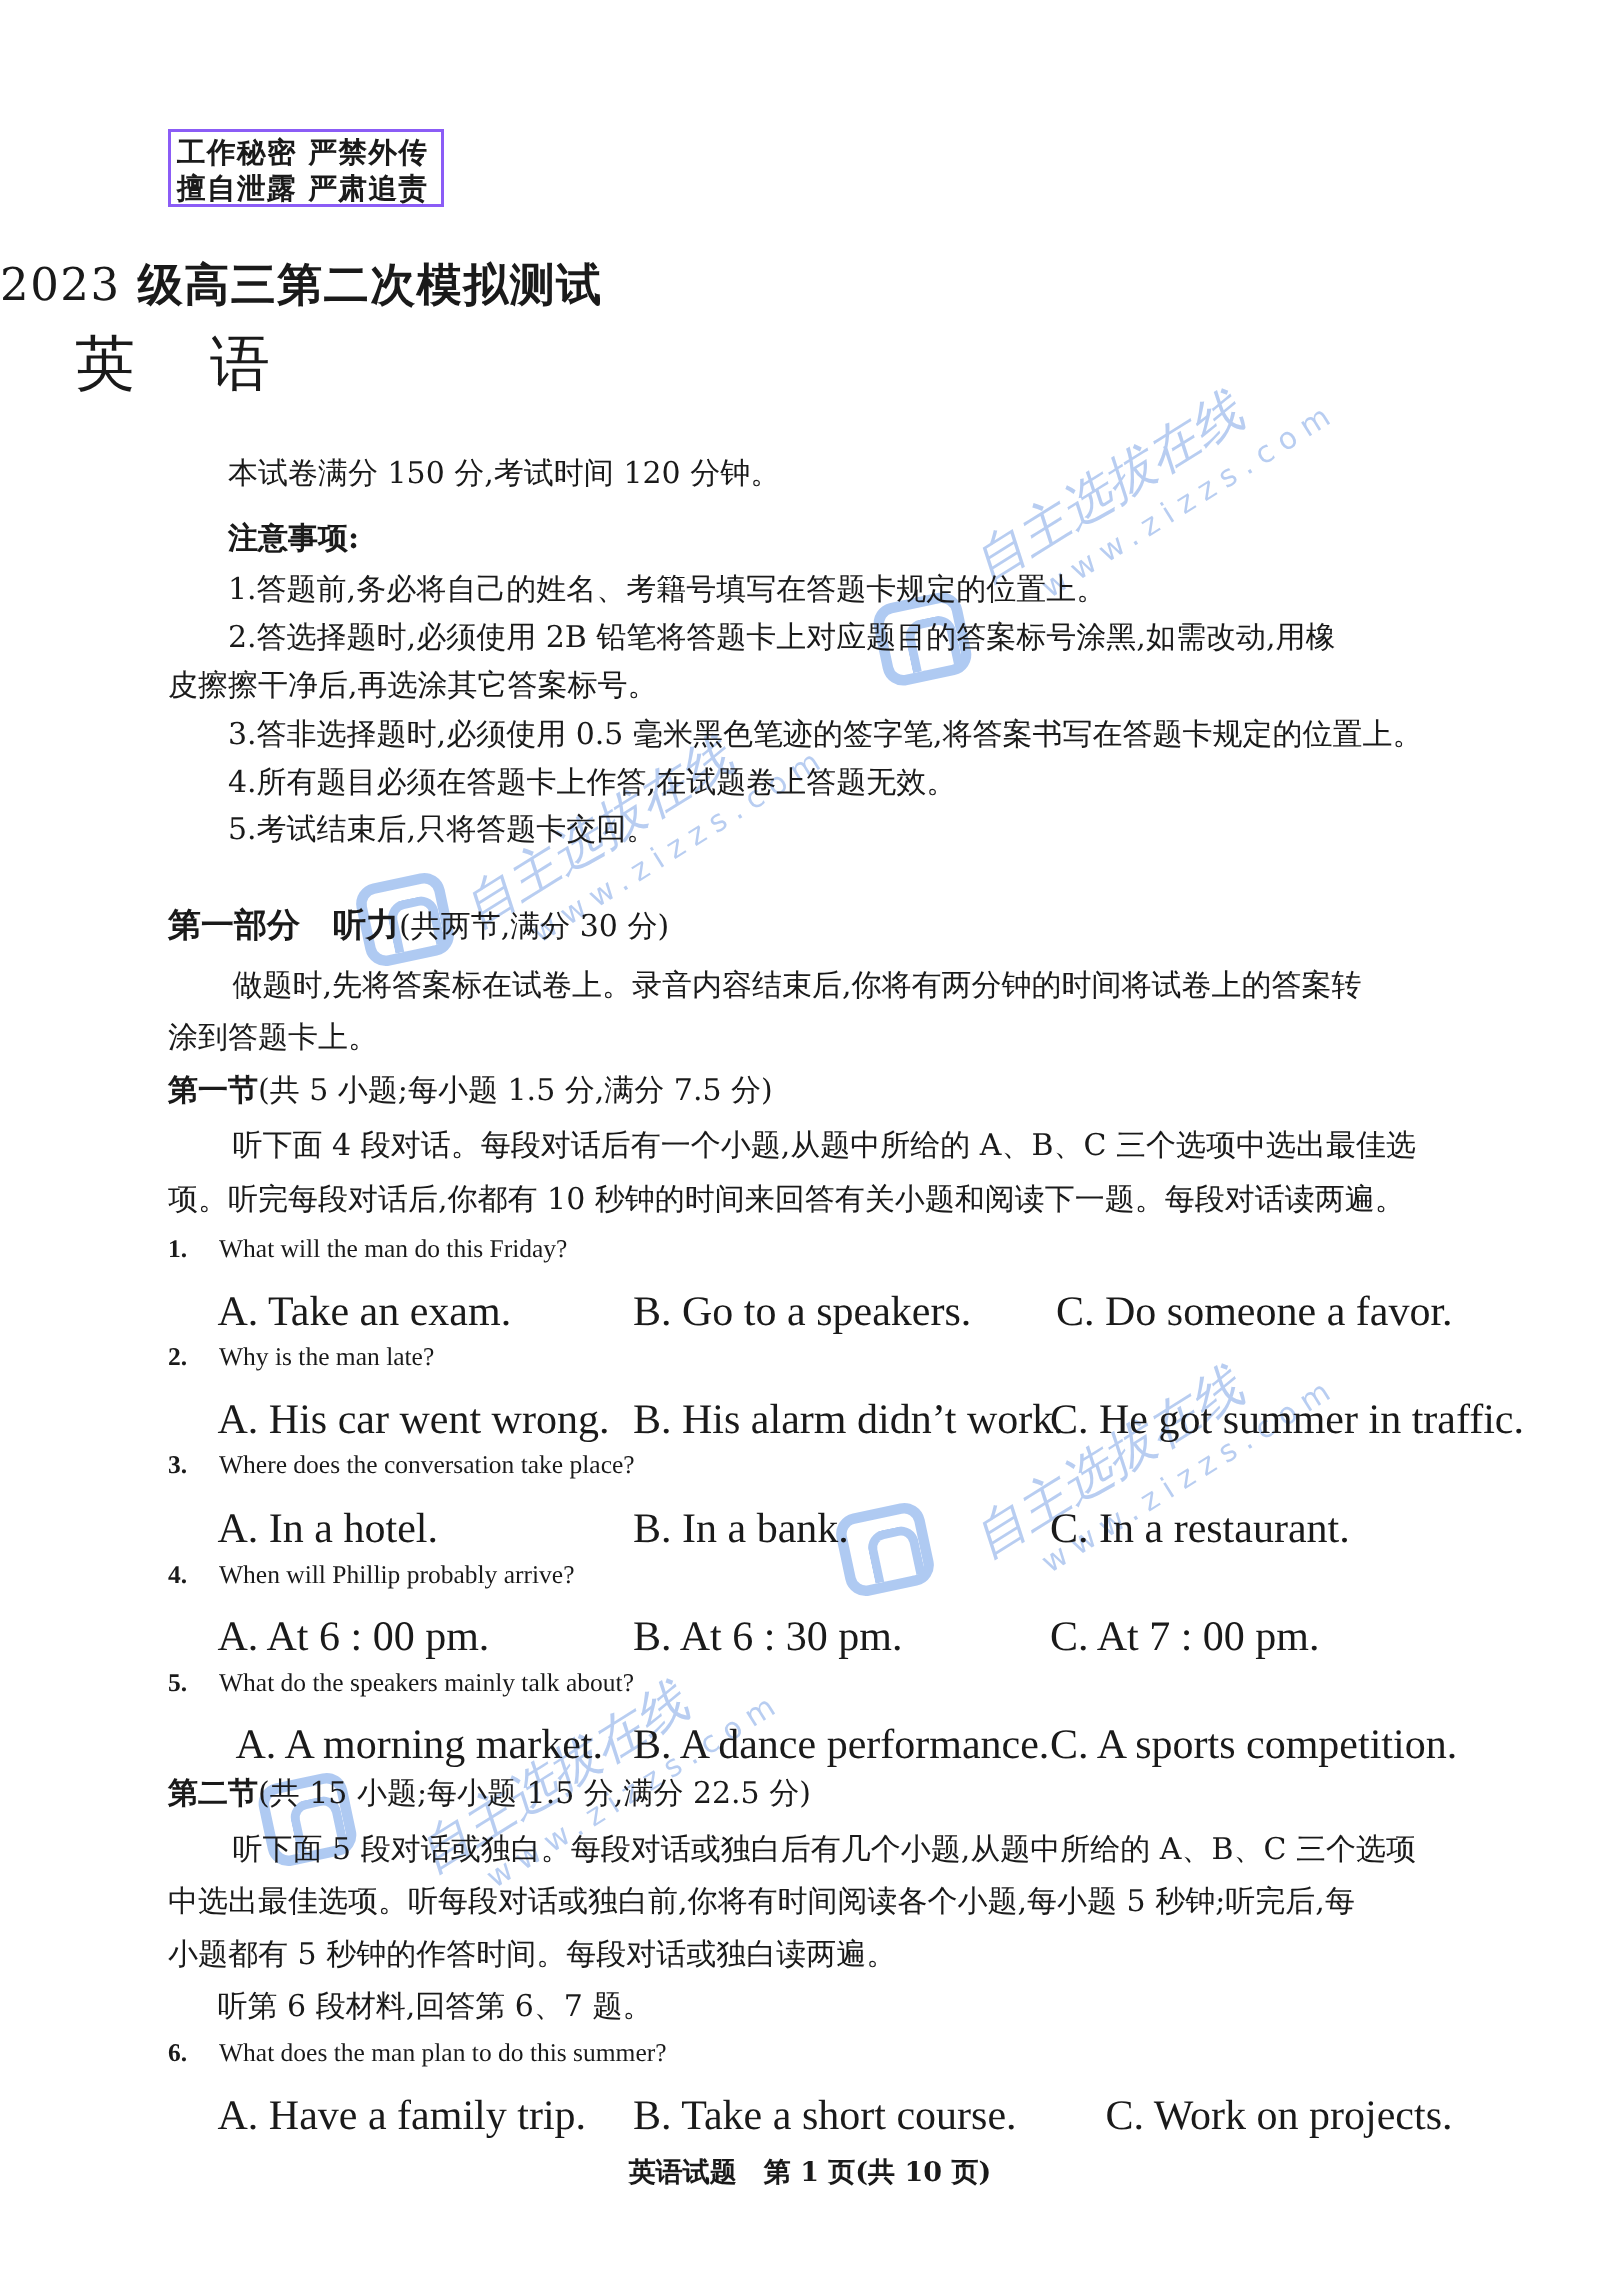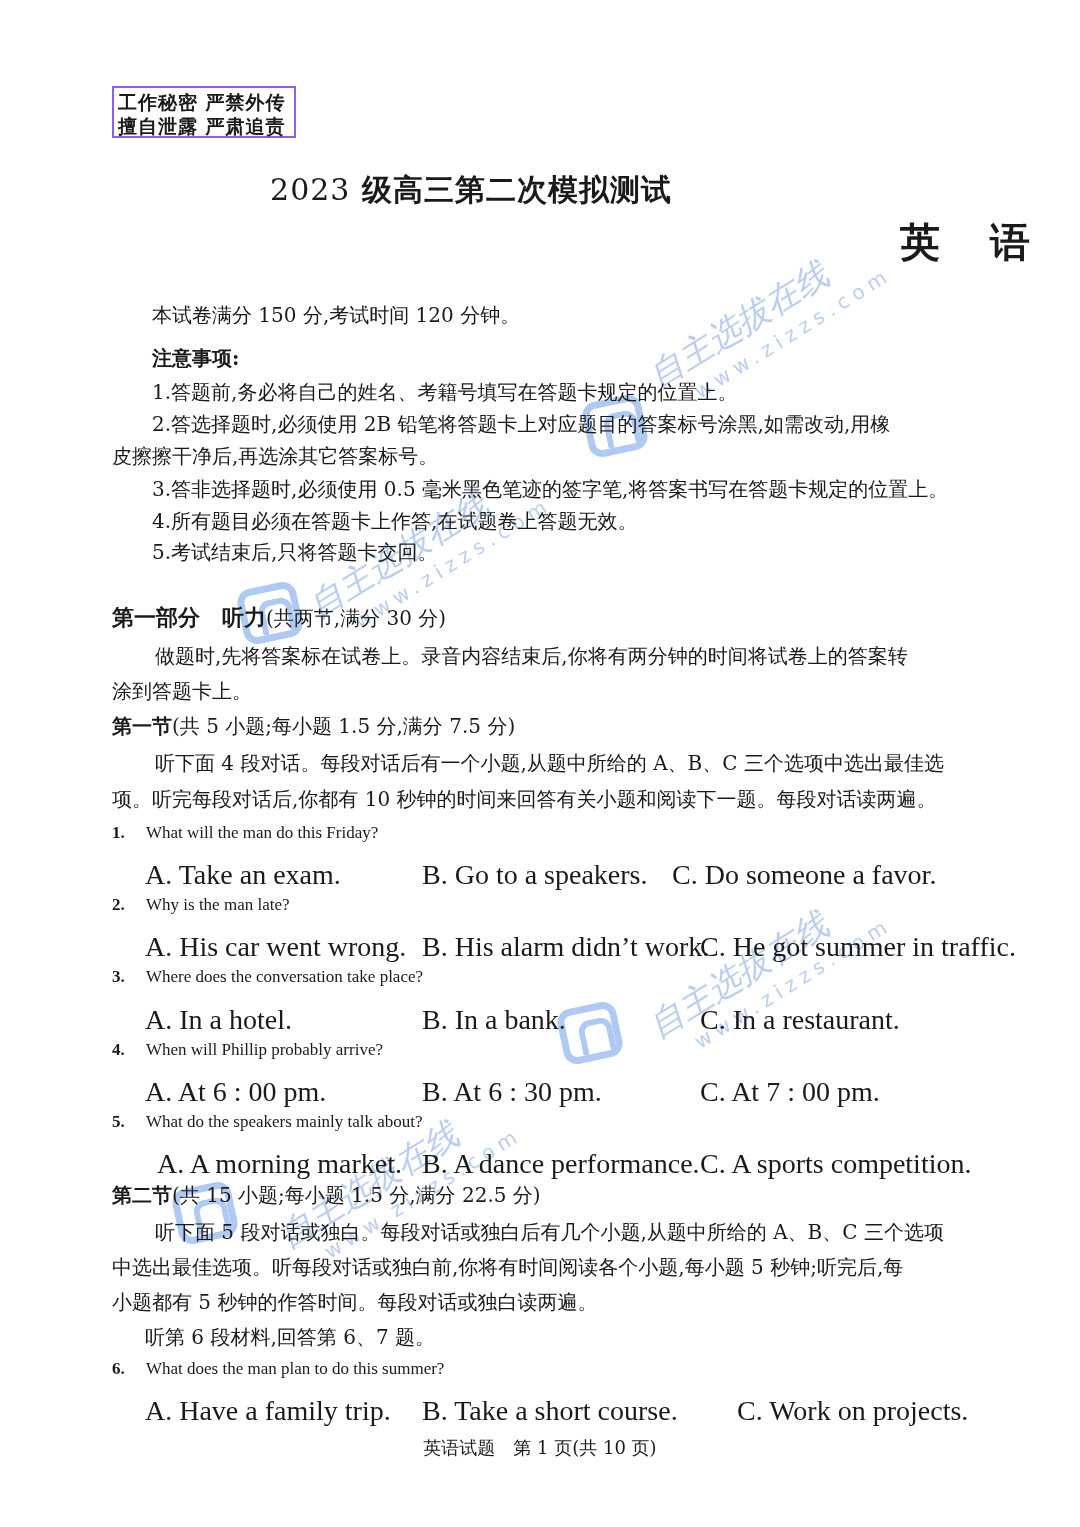--- a/index.html
+++ b/index.html
@@ -6,30 +6,30 @@
   body {
     width:1080px; height:1527px; background:#ffffff; position:relative; overflow:hidden;
     font-family:"DejaVu Serif","Liberation Serif",serif; color:#1a1a1a;
   }
   .abs { position:absolute; }
   .secret-box {
     left:112px; top:86px; width:184px; height:52px; border:2px solid #8b5cf6;
     box-sizing:border-box; padding:2px 4px; font-size:19px; line-height:24px; font-weight:bold;
     letter-spacing:1px; white-space:nowrap;
   }
-  .title1 { left:0; width:942px; top:170px; text-align:center; font-size:30px; font-weight:bold; letter-spacing:1px; }
+  .title1 { left:0; width:942px; top:170px; font-size:30px; font-weight:bold; letter-spacing:1px; }
   .title1 .yr { font-weight:normal; }
-  .title2 { left:0; width:1080px; top:215px; text-align:right; font-size:40px; font-weight:bold; letter-spacing:50px; padding-left:50px; box-sizing:border-box; }
+  .title2 { left:0; width:1080px; top:215px; text-align:left; font-size:40px; font-weight:normal; letter-spacing:50px; padding-left:50px; box-sizing:border-box; }
   .line { font-size:20px; line-height:24px; white-space:nowrap; }
   .bold { font-weight:bold; }
   .sec-head { font-size:22px; font-weight:bold; }
   .q { font-family:"Liberation Serif","DejaVu Serif",serif; font-size:17px; white-space:nowrap; }
   .qnum { font-weight:bold; display:inline-block; width:34px; }
   .opt { font-family:"Liberation Serif","DejaVu Serif",serif; font-size:28px; white-space:nowrap; }
-  .footer { left:0; width:1080px; top:1436px; text-align:center; font-size:18px; font-weight:normal; }
+  .footer { left:0; width:1080px; top:1436px; text-align:center; font-size:18px; font-weight:bold; }
   .wm { position:absolute; color:#7fa6e6; opacity:0.55; font-size:34px; font-style:italic; transform:rotate(-32deg); transform-origin:left top; white-space:nowrap; pointer-events:none; font-family:"DejaVu Sans",sans-serif; }
   .wm small { display:block; font-size:20px; letter-spacing:6px; font-style:normal; margin-left:30px; }
   .logo { position:absolute; width:60px; height:56px; border:7px solid #6f9fe8; border-radius:14px; opacity:0.55; transform:rotate(-12deg); box-sizing:border-box; pointer-events:none; }
   .logo::after { content:""; position:absolute; left:12px; top:8px; width:22px; height:28px; border:6px solid #6f9fe8; border-bottom:none; border-radius:12px 12px 0 0; }
 </style>
 </head>
 <body>
 
 <div class="wm" style="left:640px;top:360px;"><span>自主选拔在线</span><small>www.zizzs.com</small></div>
 <div class="wm" style="left:300px;top:590px;"><span>自主选拔在线</span><small>www.zizzs.com</small></div>
@@ -61,21 +61,21 @@
 <div class="abs line" style="left:155px;top:644px;">做题时,先将答案标在试卷上。录音内容结束后,你将有两分钟的时间将试卷上的答案转</div>
 <div class="abs line" style="left:112px;top:679px;">涂到答题卡上。</div>
 
 <div class="abs line" style="left:112px;top:714px;"><span class="bold">第一节</span><span>(共 5 小题;每小题 1.5 分,满分 7.5 分)</span></div>
 <div class="abs line" style="left:155px;top:751px;">听下面 4 段对话。每段对话后有一个小题,从题中所给的 A、B、C 三个选项中选出最佳选</div>
 <div class="abs line" style="left:112px;top:787px;">项。听完每段对话后,你都有 10 秒钟的时间来回答有关小题和阅读下一题。每段对话读两遍。</div>
 
 <div class="abs q" style="left:112px;top:823px;"><span class="qnum">1.</span><span>What will the man do this Friday?</span></div>
 <div class="abs opt" style="left:145px;top:859px;">A. Take an exam.</div>
 <div class="abs opt" style="left:422px;top:859px;">B. Go to a speakers.</div>
-<div class="abs opt" style="left:672px;top:859px;">C. Do someone a favor.</div>
+<div class="abs opt" style="left:704px;top:859px;">C. Do someone a favor.</div>
 
 <div class="abs q" style="left:112px;top:895px;"><span class="qnum">2.</span><span>Why is the man late?</span></div>
 <div class="abs opt" style="left:145px;top:931px;">A. His car went wrong.</div>
 <div class="abs opt" style="left:422px;top:931px;">B. His alarm didn’t work.</div>
 <div class="abs opt" style="left:700px;top:931px;">C. He got summer in traffic.</div>
 
 <div class="abs q" style="left:112px;top:967px;"><span class="qnum">3.</span><span>Where does the conversation take place?</span></div>
 <div class="abs opt" style="left:145px;top:1004px;">A. In a hotel.</div>
 <div class="abs opt" style="left:422px;top:1004px;">B. In a bank.</div>
 <div class="abs opt" style="left:700px;top:1004px;">C. In a restaurant.</div>

